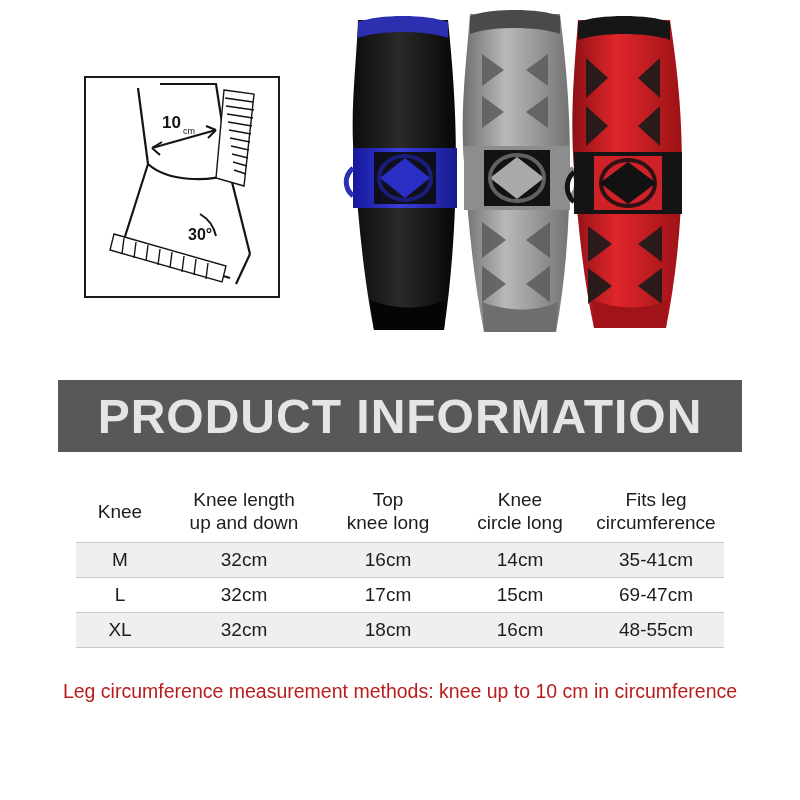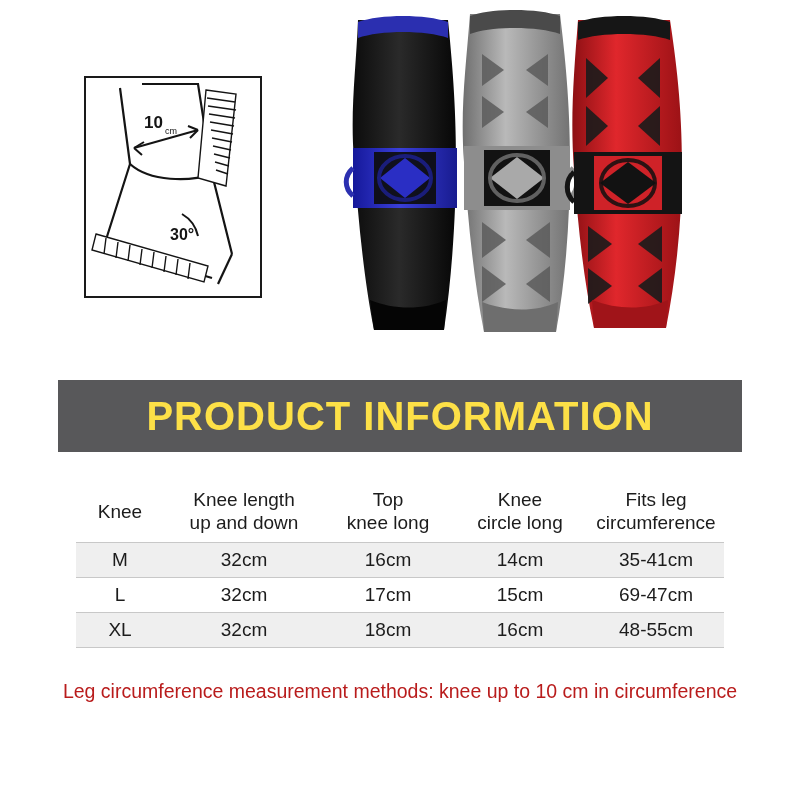--- a/index.html
+++ b/index.html
@@ -27,20 +27,21 @@
   
   .diagram {
     position: absolute;
     left: 84px;
     top: 76px;
     width: 174px;
     height: 218px;
     background: #ffffff;
     border: 2px solid #1a1a1a;
     overflow: hidden;
+    padding-left: 18px;
   }
   .diagram svg { display: block; }
 
   
   .braces {
     position: absolute;
     left: 340px;
     top: 0px;
     width: 360px;
     height: 360px;
@@ -53,22 +54,22 @@
     left: 58px;
     top: 380px;
     width: 684px;
     height: 72px;
     background: #58585a;
     display: flex;
     align-items: center;
     justify-content: center;
   }
   .banner-title {
-    color: #fde047;
-    font-size: 40px;
+    color: #e5e5e5;
+    font-size: 48px;
     letter-spacing: 1px;
     font-weight: bold;
     font-family: "Liberation Sans", sans-serif;
   }
 
   
   .table-wrap {
     position: absolute;
     left: 76px;
     top: 480px;

